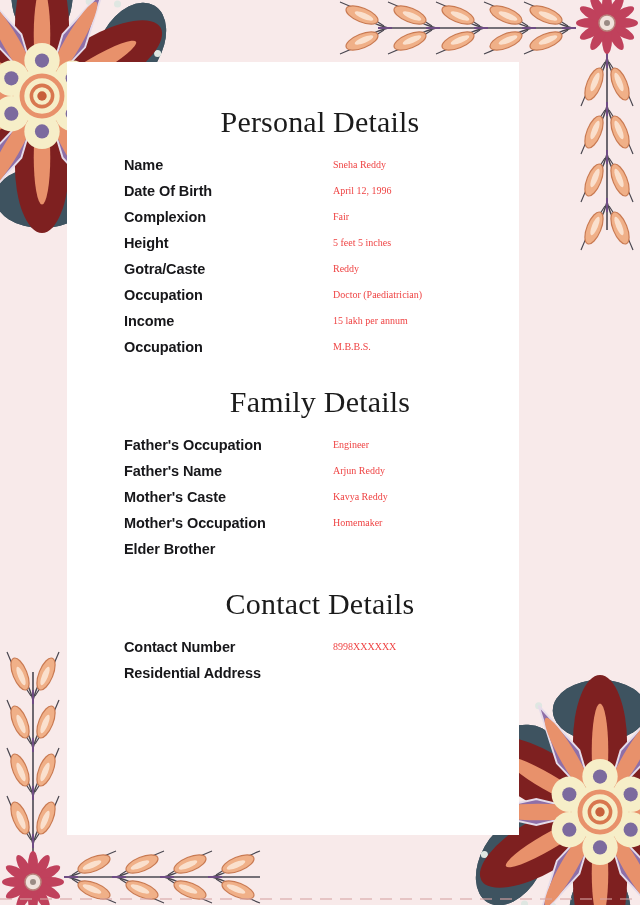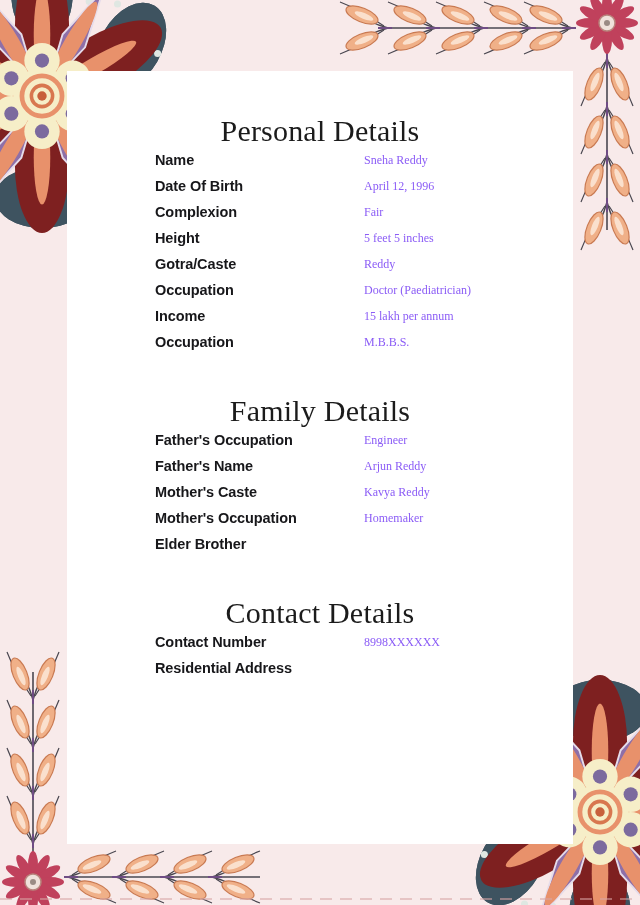--- a/index.html
+++ b/index.html
@@ -28,22 +28,22 @@
     inset: 0;
     width: 640px;
     height: 905px;
     pointer-events: none;
   }
 
   
   #document-card {
     position: absolute;
     left: 67px;
-    top: 71px;
-    width: 506px;
+    top: 62px;
+    width: 452px;
     height: 773px;
     background: #ffffff;
     z-index: 5;
   }
 
   .section {
     position: absolute;
     left: 0;
     width: 506px;
   }
@@ -53,22 +53,22 @@
     font-family: "Liberation Serif", "DejaVu Serif", serif;
     font-size: 30px;
     font-weight: 400;
     color: #1b1b1b;
     letter-spacing: 0.2px;
     margin: 0;
     line-height: 1.1;
   }
 
   .rows {
-    margin-top: 0;
-    padding-left: 88px;
+    margin-top: 14px;
+    padding-left: 57px;
   }
 
   .row {
     display: flex;
     align-items: flex-start;
     min-height: 26px;
   }
 
   .row-label {
     width: 209px;
@@ -77,23 +77,23 @@
     font-size: 14.5px;
     font-weight: 700;
     color: #17171a;
     line-height: 26px;
     letter-spacing: -0.1px;
   }
 
   .row-value {
     flex: 1 1 auto;
     font-family: "Liberation Serif", "DejaVu Serif", serif;
-    font-size: 12px;
+    font-size: 10px;
     font-weight: 400;
-    color: #8b5cf6;
+    color: #ef4444;
     line-height: 26px;
     white-space: pre-line;
   }
 
   #section-personal { top: 43px; }
   #section-family   { top: 323px; }
   #section-contact  { top: 525px; }
 </style>
 </head>
 <body>

